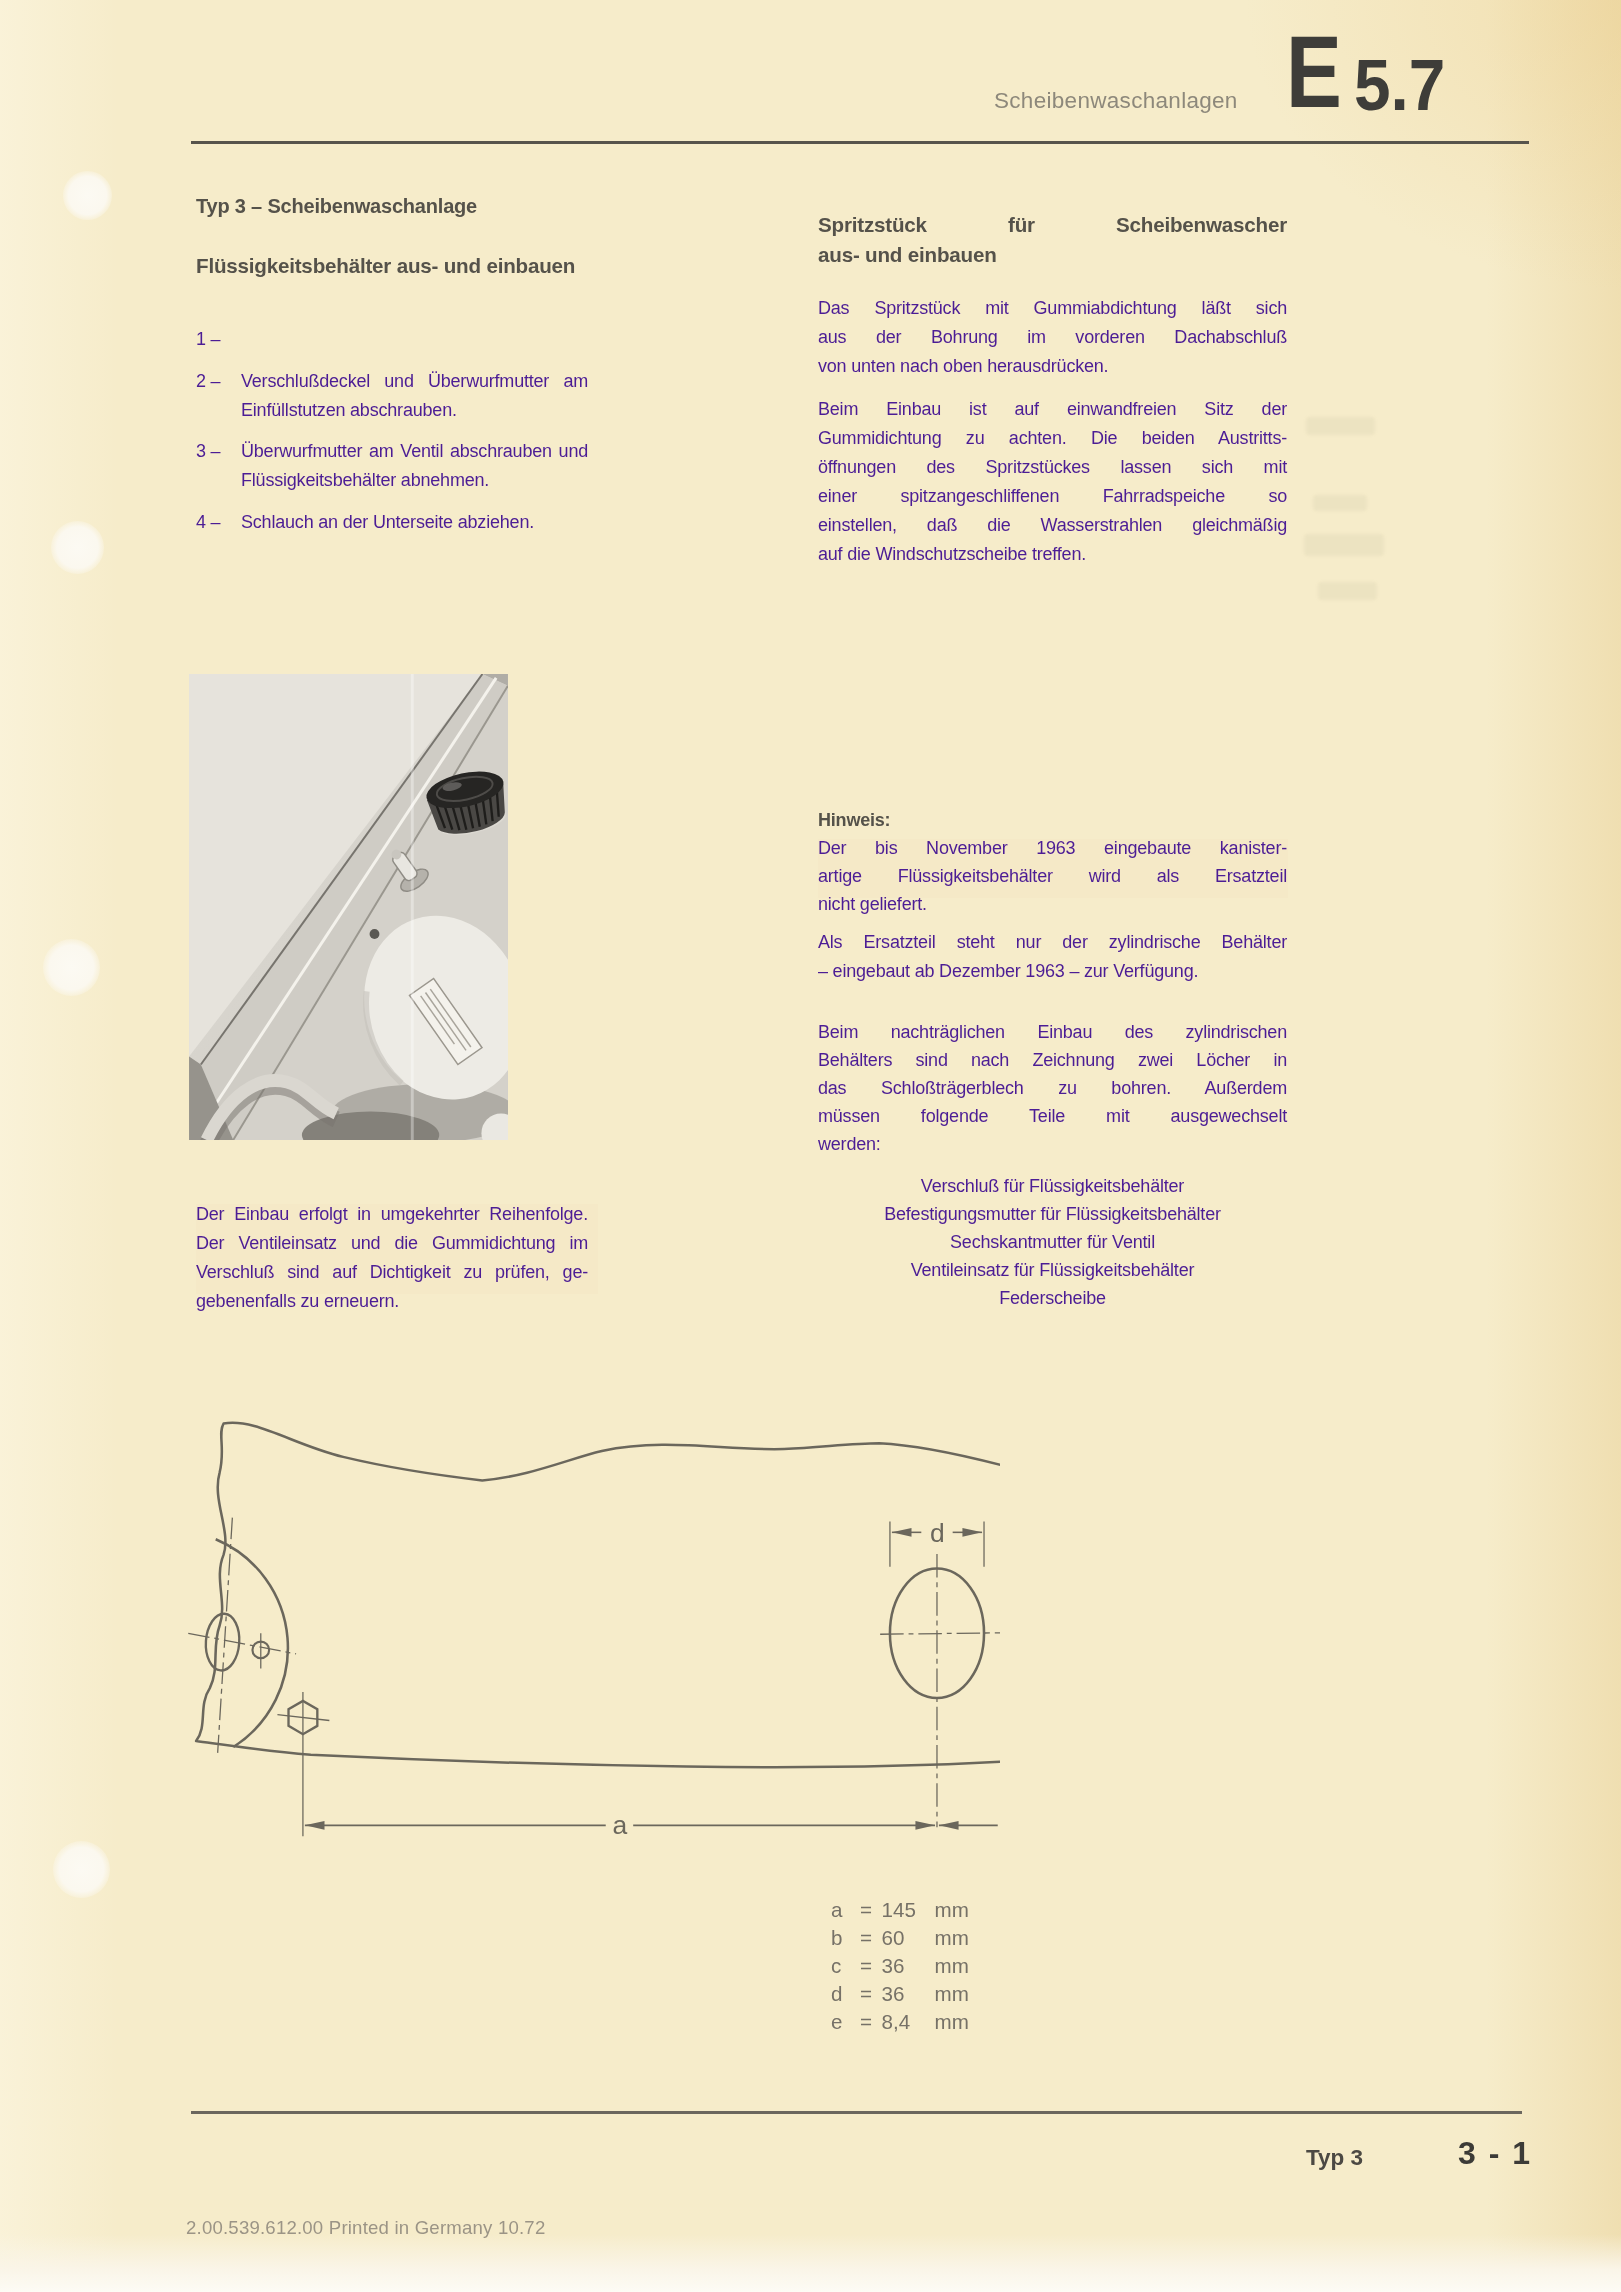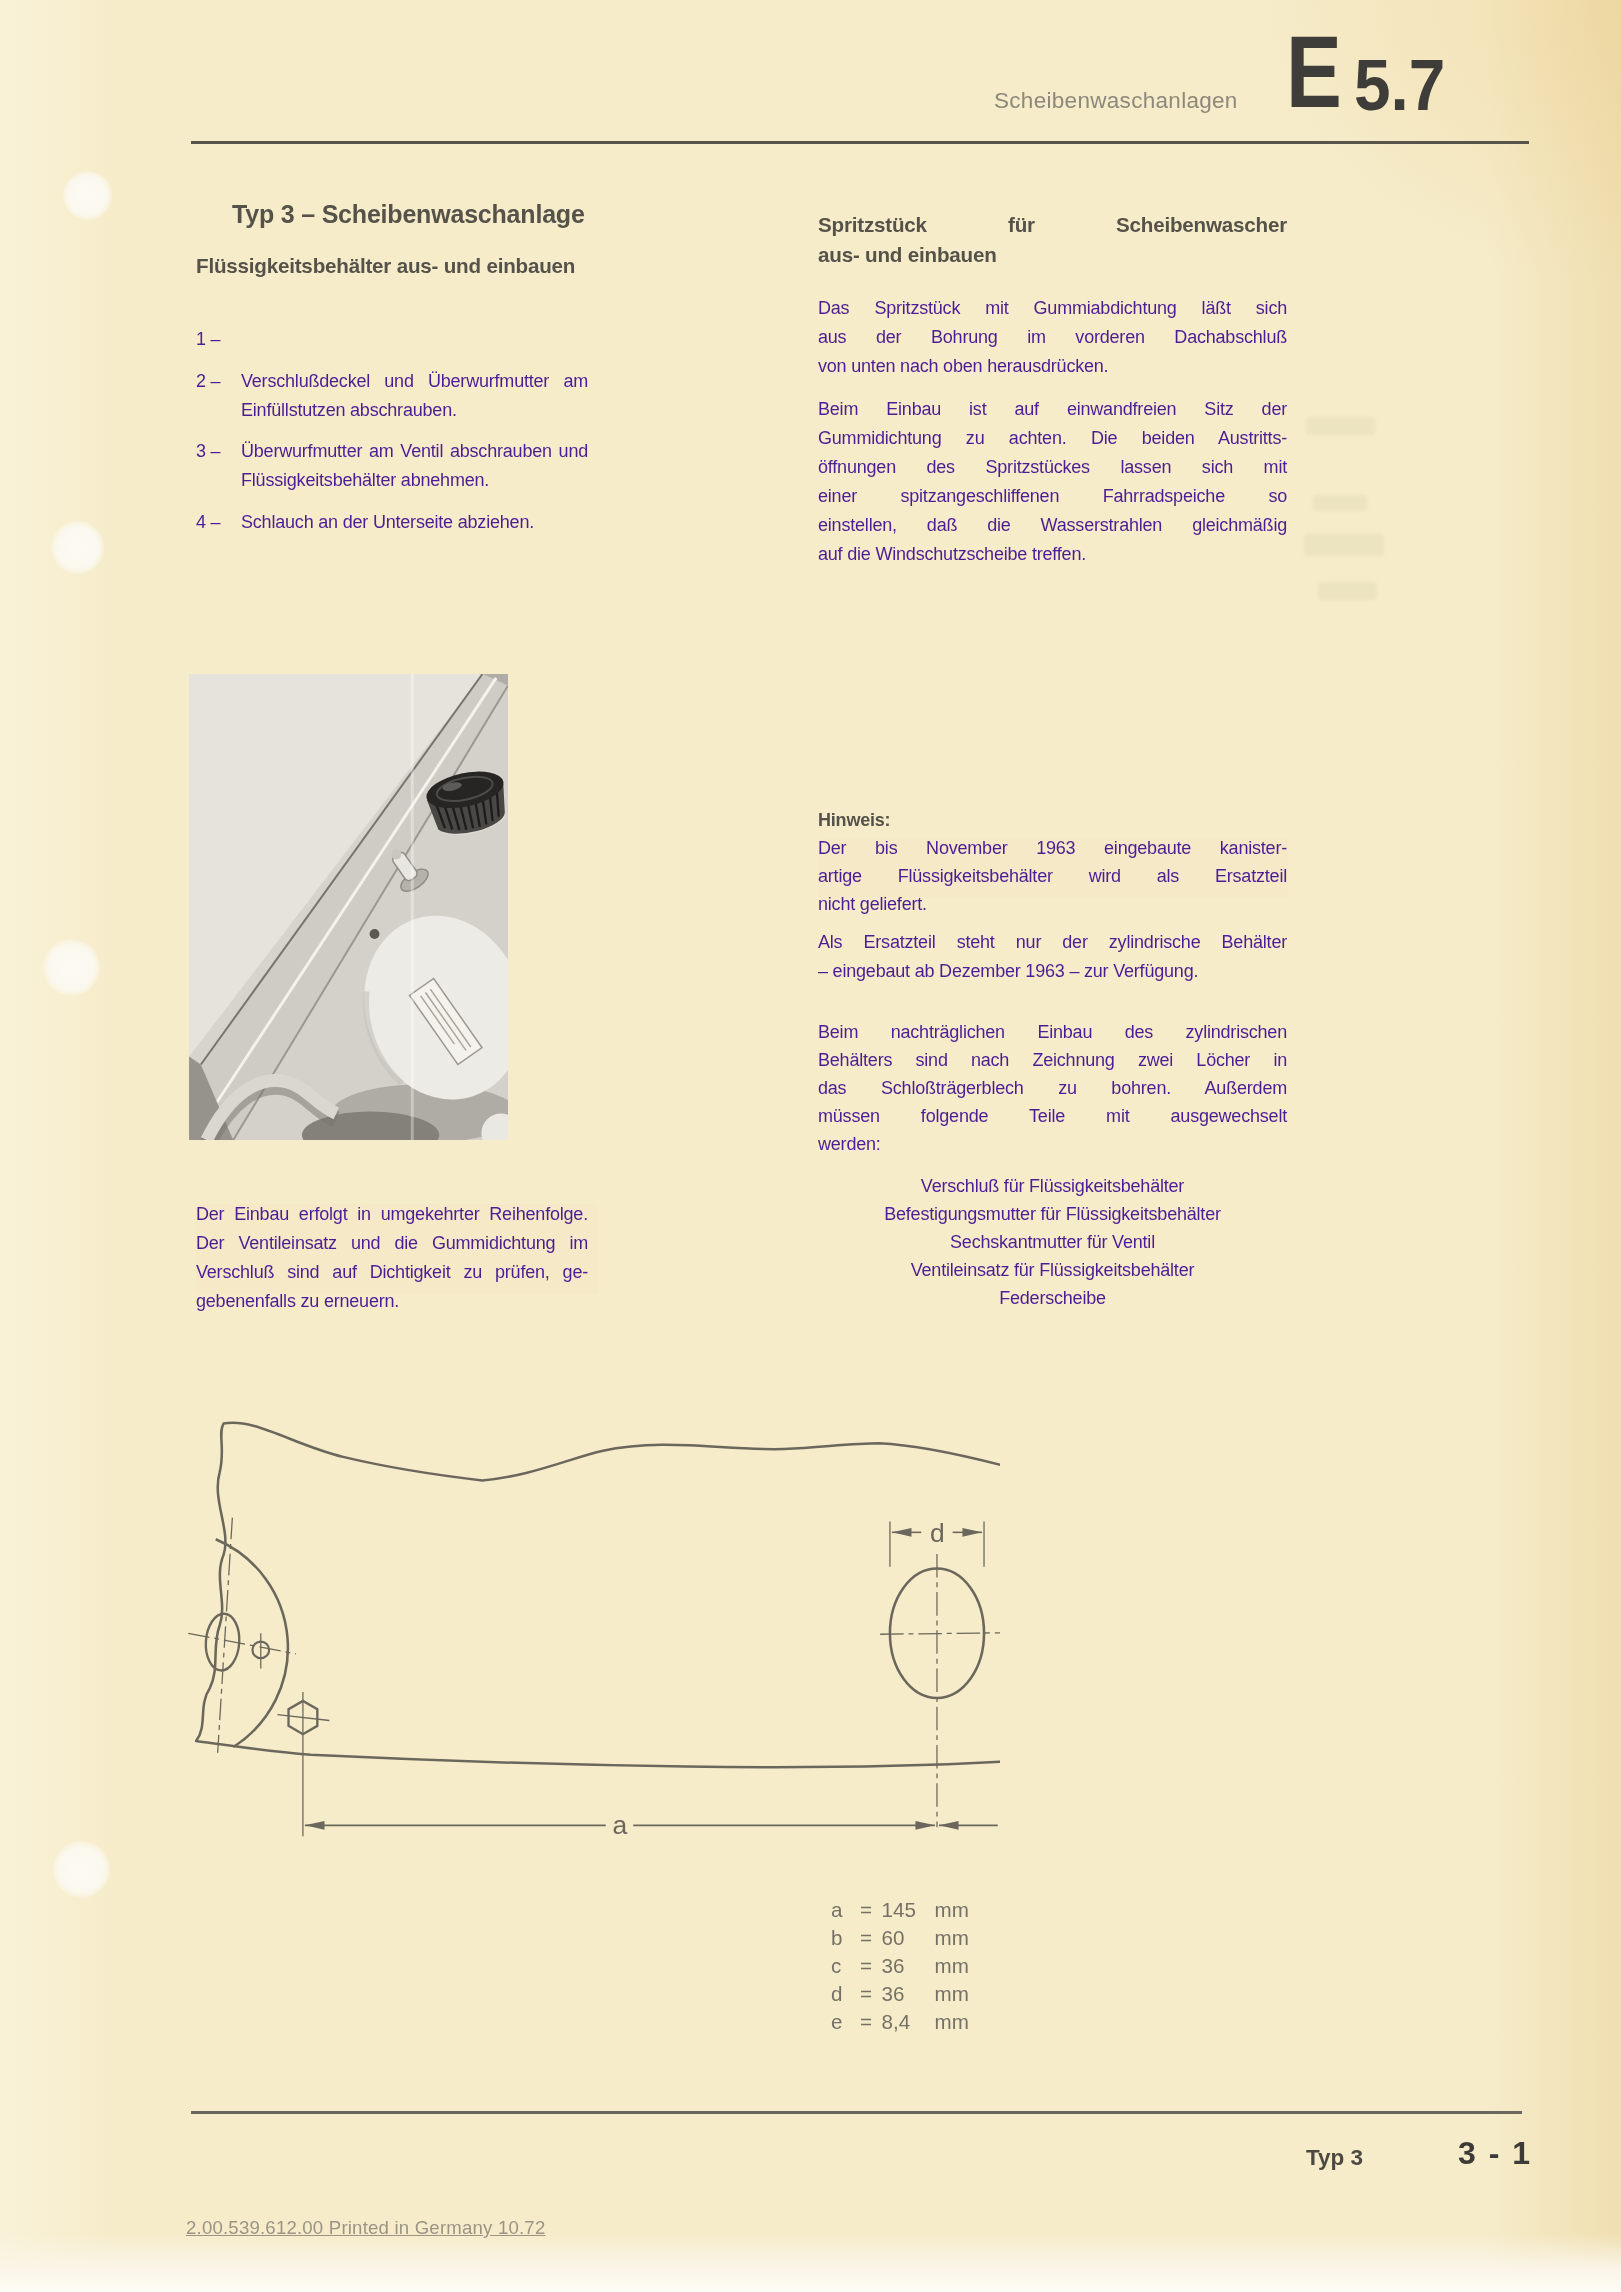--- a/index.html
+++ b/index.html
@@ -35,21 +35,21 @@
   .head-rule{left:191px;top:141px;width:1338px;height:2.9px;}
   .foot-rule{left:191px;top:2111px;width:1331px;height:2.9px;background:#6b675e;}
 
   
   .tb{position:absolute;font-size:18px;letter-spacing:-0.2px;line-height:29px;color:#4c1d95;}
   .bold{font-weight:bold;color:#55524a;}
   .jline{text-align:justify;text-align-last:justify;}
   .jline.final{text-align-last:left;}
   .pline{text-align:center;}
 
-  .lc-title{left:196px;top:200px;width:412px;font-size:25px;margin-left:36px;}
+  .lc-title{left:196px;top:192px;width:412px;font-size:20px;}
   .lc-subtitle{left:196px;top:251px;width:412px;font-size:20.6px;}
   .steps{left:196px;top:325px;width:392px;}
   .step{display:flex;margin-bottom:12.7px;}
   .step-num{width:45px;flex:none;}
   .step-body{flex:1;}
 
   .photo{position:absolute;left:189px;top:674px;width:319px;height:466px;margin:0;padding:0;}
   .after-photo{left:196px;top:1200px;width:392px;}
 
   .rc-title{left:818px;top:210px;width:469px;font-size:20.6px;line-height:30px;}
@@ -64,21 +64,21 @@
   .drawing{position:absolute;left:137px;top:1402px;width:863px;height:490px;}
   .legend{position:absolute;left:831px;top:1898px;font-size:20.6px;color:#767167;letter-spacing:0;}
   .lg-row{display:flex;height:28px;align-items:baseline;}
   .lg-key{width:19.6px;}
   .lg-eq{width:31px;text-align:center;}
   .lg-val{width:51px;text-align:left;}
   .lg-unit{margin-left:2px;}
 
   .foot-model{position:absolute;left:1306px;top:2145px;font-size:22.5px;font-weight:bold;color:#4c4943;}
   .foot-page{position:absolute;left:1458px;top:2135px;font-size:32px;font-weight:bold;color:#3c3b37;letter-spacing:2px;}
-  .imprint{position:absolute;left:186px;top:2217px;font-size:18.6px;color:#9b9486;letter-spacing:0.2px;text-decoration:underline;}
+  .imprint{position:absolute;left:186px;top:2217px;font-size:18.6px;color:#9b9486;letter-spacing:0.2px;}
 </style>
 </head>
 <body>
 
 <div class="page">
 
   <div class="shade-right"></div>
   <div class="shade-topright"></div>
   <div class="shade-left"></div>
   <div class="shade-bottom"></div>

